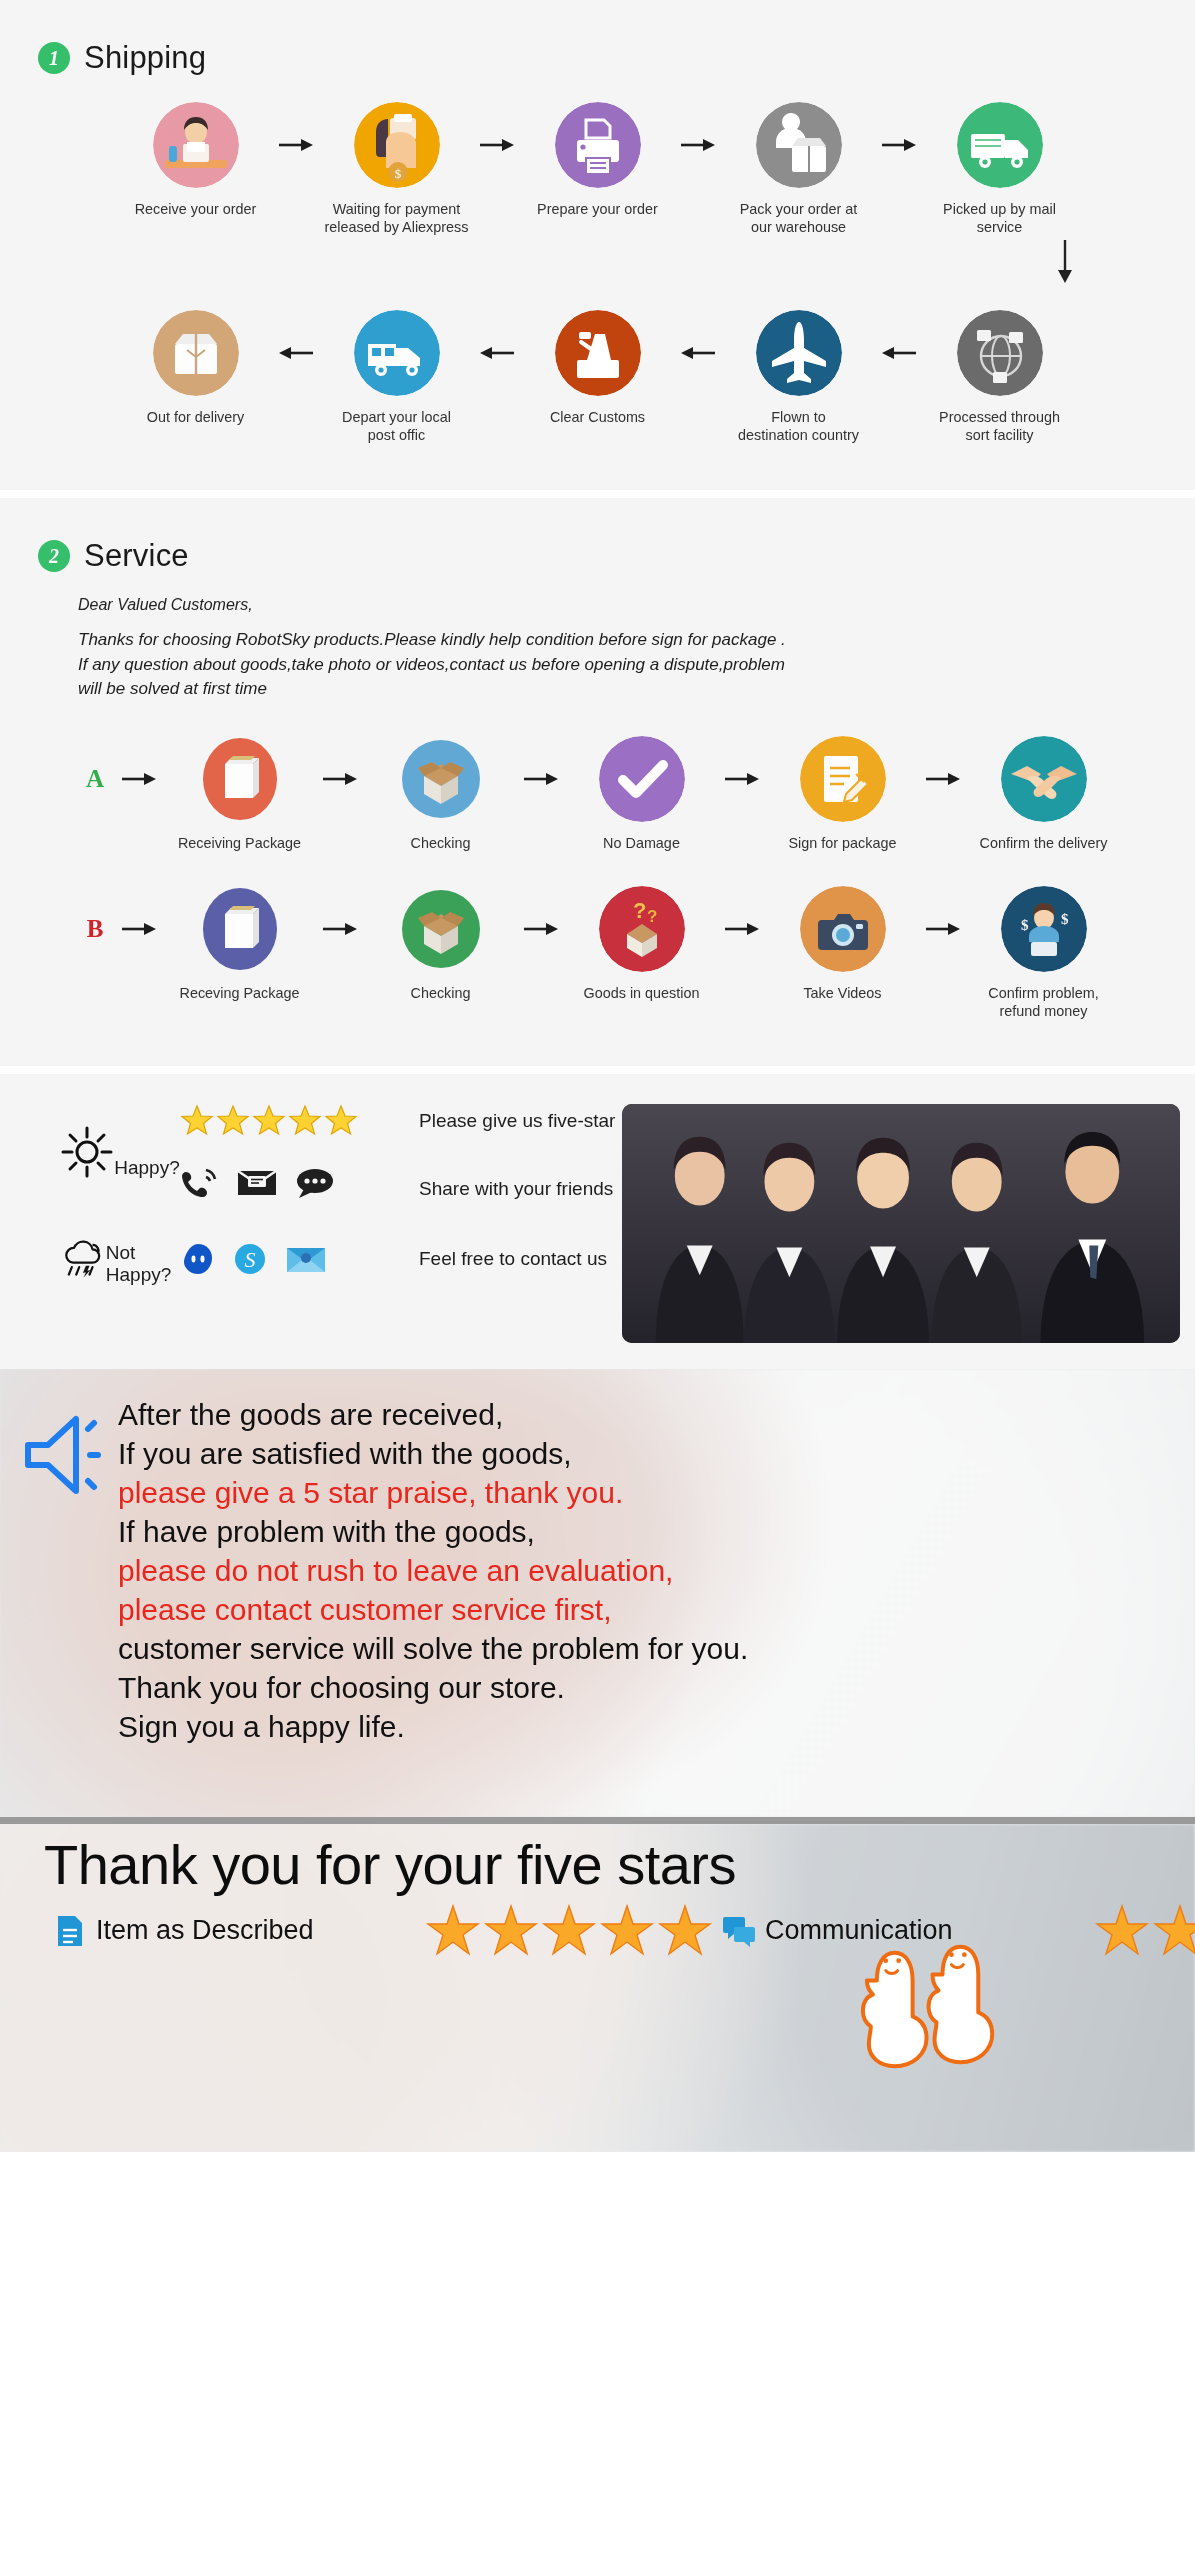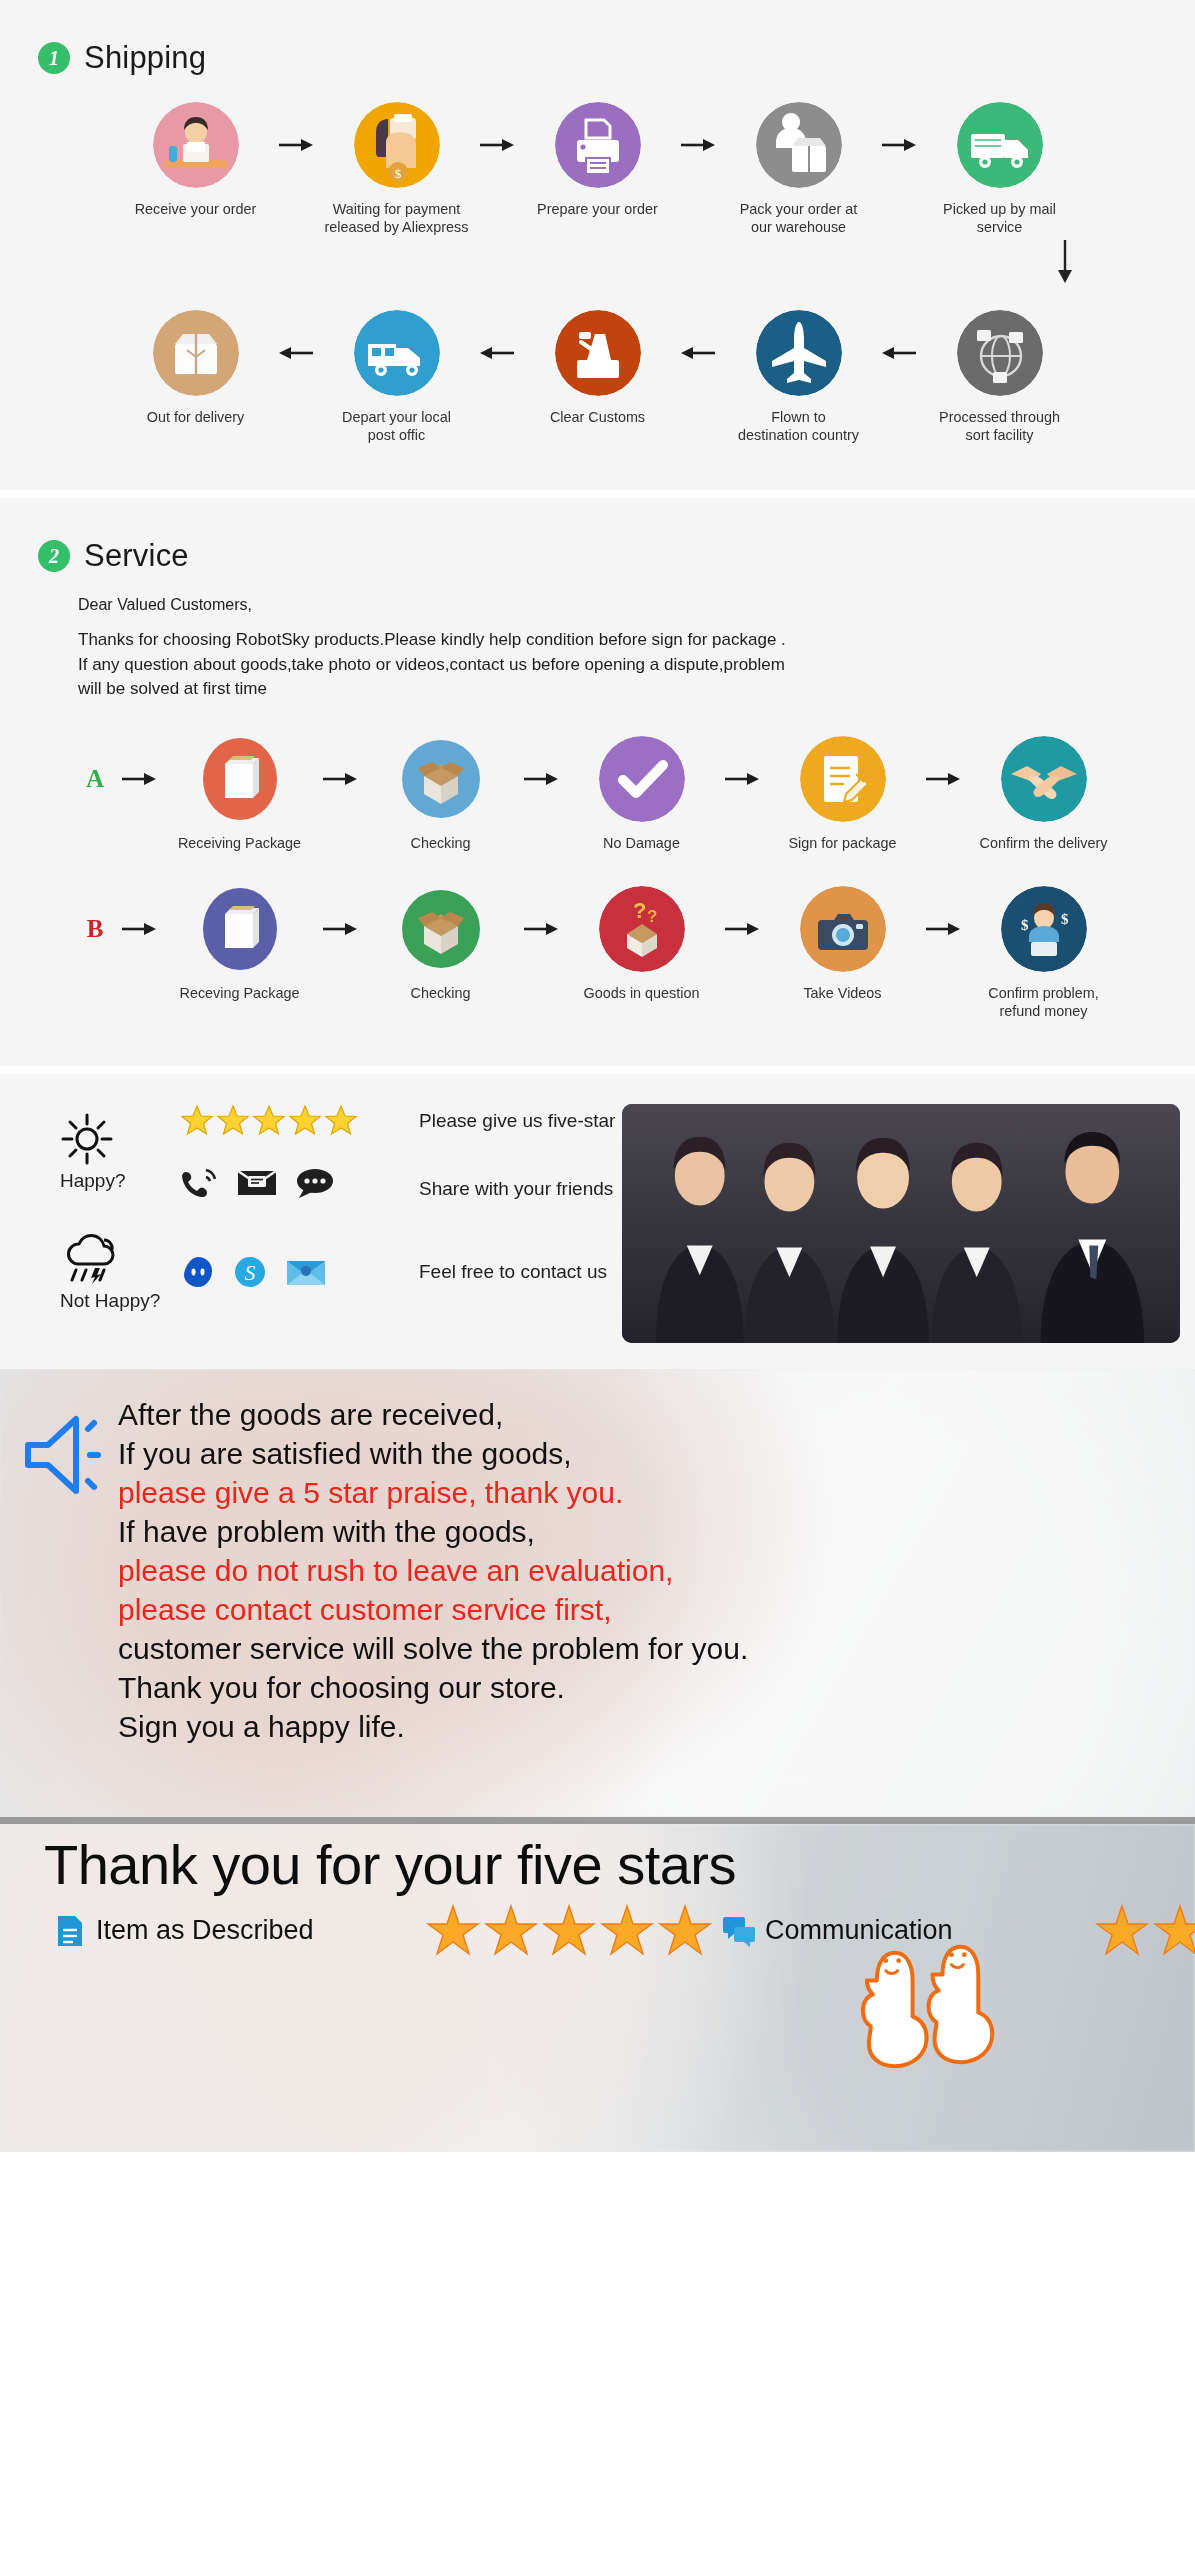--- a/index.html
+++ b/index.html
@@ -47,42 +47,42 @@
     width: 54px; height: 86px; display: flex;
     align-items: center; justify-content: center; flex: 0 0 auto;
   }
   .arrow.rev svg { transform: scaleX(-1); }
   .down-arrow {
     display: flex; justify-content: flex-end; padding-right: 118px;
     margin-top: 2px;
   }
 
   
-  .svc-text { padding: 22px 40px 0 78px; }
+  .svc-text { padding: 22px 40px 0 78px; font-style: italic; }
   .svc-text .greet { font-size: 16px; margin-bottom: 14px; color: #222; }
   .svc-text .body { font-size: 17px; line-height: 1.45; color: #1d1d1d; }
 
   .row-tag {
     width: 34px; font-size: 25px; font-weight: bold;
     display: flex; align-items: center; justify-content: center;
     height: 86px; font-family: "Liberation Serif", serif;
   }
   .tag-a { color: #2fae4a; }
   .tag-b { color: #d2232a; }
 
   
   .feedback {
     background: #f5f5f5; display: flex; padding: 30px 0 26px 0;
     width: 1195px; position: relative;
   }
   .fb-left { width: 618px; padding-left: 60px; }
   .fb-row { display: flex; align-items: center; margin-bottom: 26px; }
   .fb-mood {
-    width: 120px; display: flex; flex-direction: column;
-    align-items: flex-start; justify-content: center;
+    width: 120px; display: flex; flex-direction: row;
+    align-items: flex-end; justify-content: center;
   }
   .fb-mood .mood-label { font-size: 19px; margin-top: 4px; color: #1d1d1d; }
   .fb-icons { display: flex; align-items: center; gap: 16px; width: 239px; }
   .fb-text { font-size: 19px; color: #1d1d1d; }
   .fb-photo {
     width: 558px; height: 239px; margin-left: 4px;
     border-radius: 10px; overflow: hidden; position: relative;
     background: #2e2c33;
   }
 

